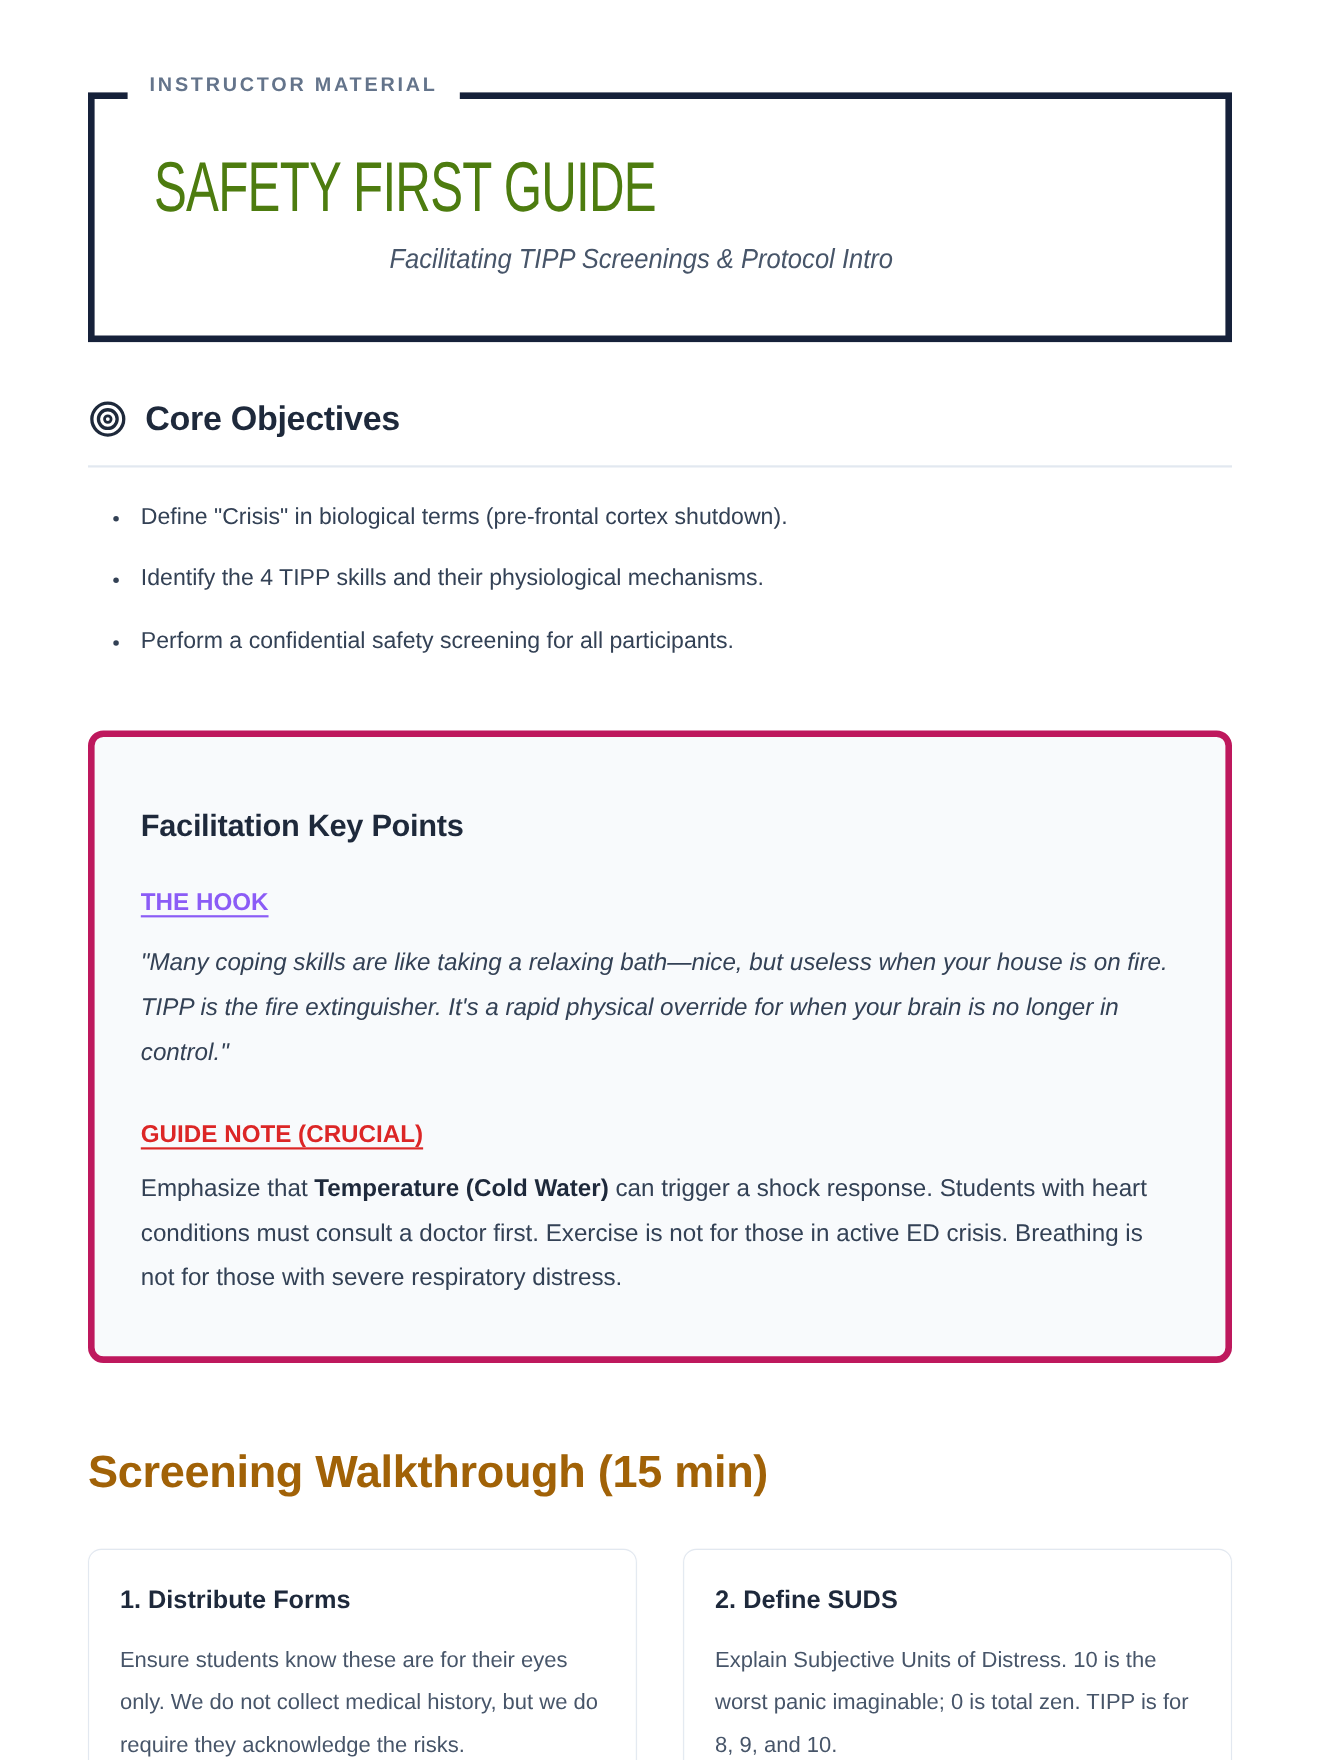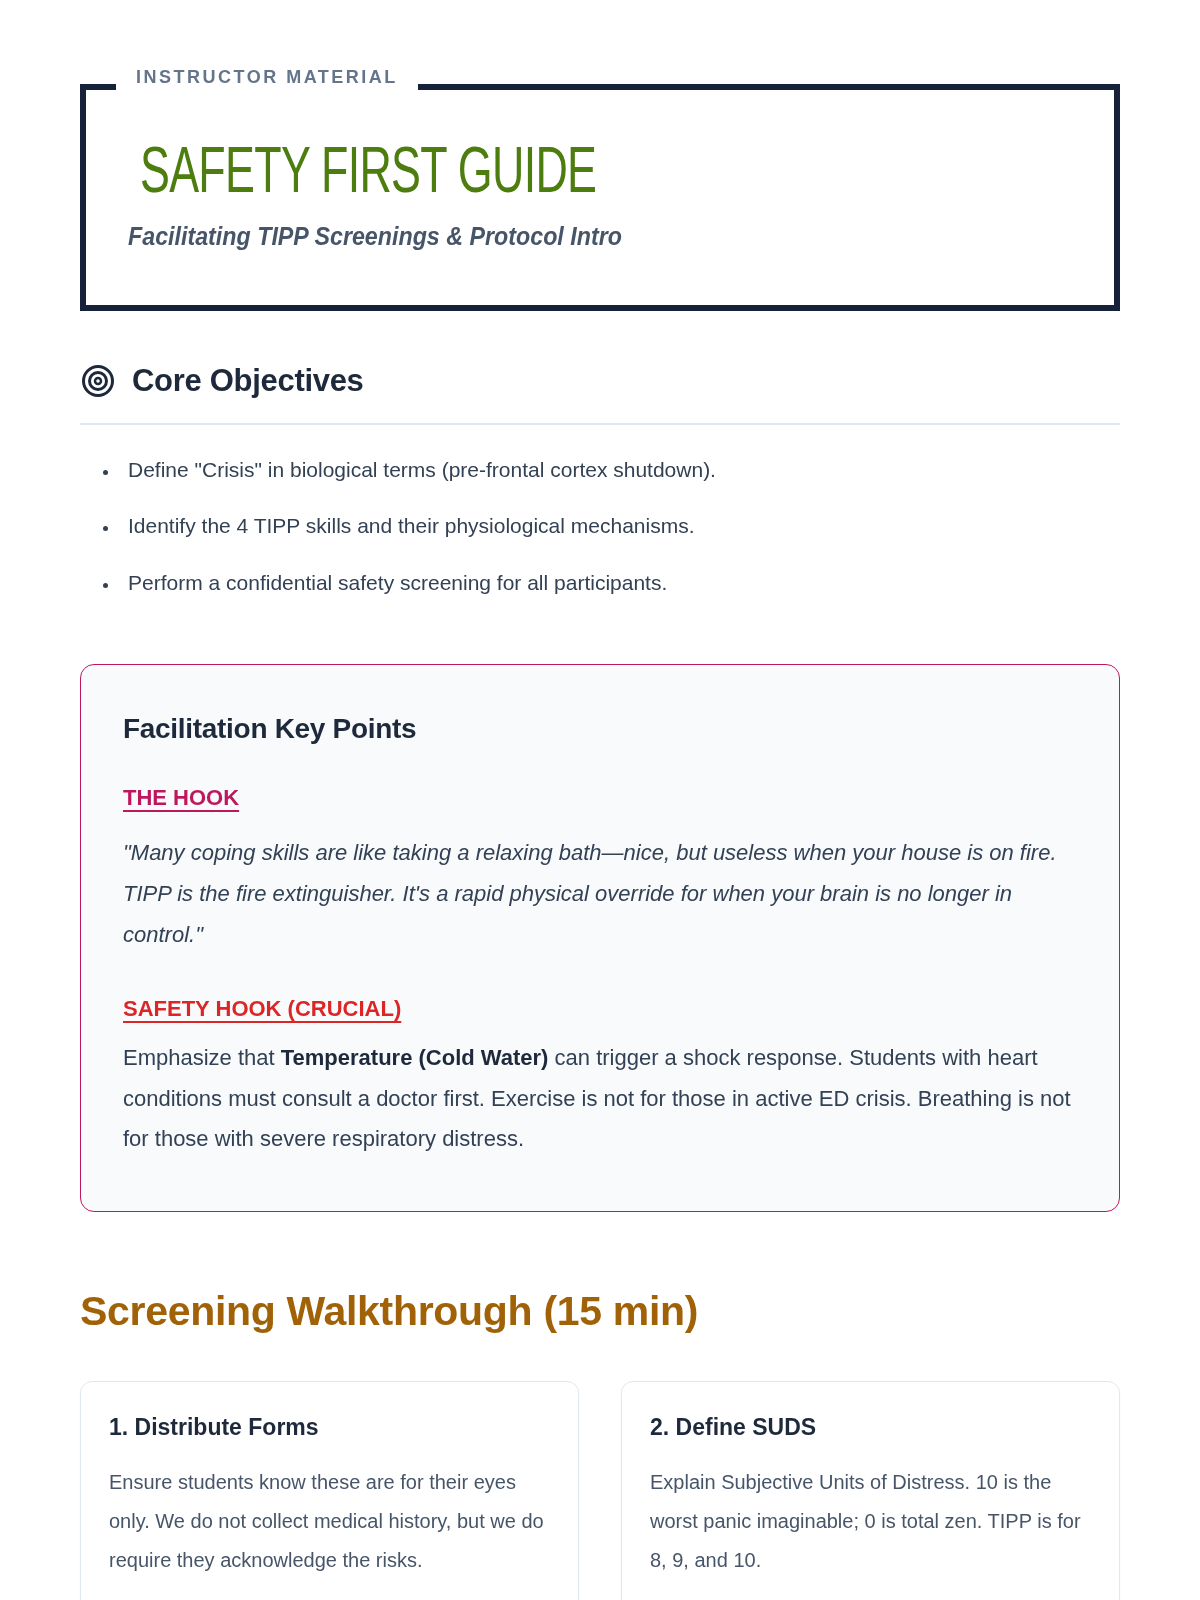--- a/index.html
+++ b/index.html
@@ -49,24 +49,25 @@
   }
   .doc-title .squeeze {
     display: inline-block;
     transform: scaleX(0.70);
     transform-origin: 0 60%;
     letter-spacing: -1px;
   }
   .doc-subtitle {
     margin: 20px 0 0;
     font-size: 25px;
-    font-weight: 700;
+    font-weight: 400;
     font-style: italic;
     color: #475569;
     white-space: nowrap;
+    text-align: center;
   }
   .doc-subtitle .squeeze {
     display: inline-block;
     transform: scaleX(0.93);
     transform-origin: 0 60%;
   }
 
   
   .section-heading {
     display: flex;
@@ -96,41 +97,41 @@
     margin-bottom: 26px;
     line-height: 1.45;
     padding-left: 8px;
   }
   .objectives-list li::marker { color: #334155; font-size: 18px; }
 
   
   .key-panel {
     margin-top: 66px;
     background: #f8fafc;
-    border: 1px solid #be185d;
+    border: 6px solid #be185d;
     border-radius: 14px;
-    padding: 48px 42px 52px;
+    padding: 65px 42px 52px;
   }
   .key-panel-heading {
     margin: 0;
     font-size: 28px;
     font-weight: 700;
     color: #1e293b;
     letter-spacing: -0.3px;
   }
   .key-label {
     display: inline-block;
     margin-top: 40px;
     font-size: 22px;
     font-weight: 700;
     text-decoration: underline;
     text-underline-offset: 5px;
     text-decoration-thickness: 2px;
   }
-  .key-label.blue { color: #be185d; }
+  .key-label.blue { color: #8b5cf6; }
   .key-label.red  { color: #dc2626; }
   .hook-quote {
     margin: 22px 0 0;
     font-size: 22px;
     font-style: italic;
     color: #334155;
     line-height: 1.86;
     max-width: 960px;
   }
   .note-text {
@@ -206,21 +207,21 @@
       <li>Perform a confidential safety screening for all participants.</li>
     </ul>
   </section>
 
   <section class="key-panel">
     <h3 class="key-panel-heading">Facilitation Key Points</h3>
 
     <a class="key-label blue" href="#">THE HOOK</a>
     <p class="hook-quote">"Many coping skills are like taking a relaxing bath—nice, but useless when your house is on fire. TIPP is the fire extinguisher. It's a rapid physical override for when your brain is no longer in control."</p>
 
-    <a class="key-label red" href="#">SAFETY HOOK (CRUCIAL)</a>
+    <a class="key-label red" href="#">GUIDE NOTE (CRUCIAL)</a>
     <p class="note-text"><span>Emphasize that </span><strong>Temperature (Cold Water)</strong><span> can trigger a shock response. Students with heart conditions must consult a doctor first. Exercise is not for those in active ED crisis. Breathing is not for those with severe respiratory distress.</span></p>
   </section>
 
   <section>
     <h2 class="walkthrough-heading">Screening Walkthrough (15 min)</h2>
 
     <div class="card-grid">
       <div class="card">
         <h4 class="card-title">1. Distribute Forms</h4>
         <p class="card-body">Ensure students know these are for their eyes only. We do not collect medical history, but we do require they acknowledge the risks.</p>

